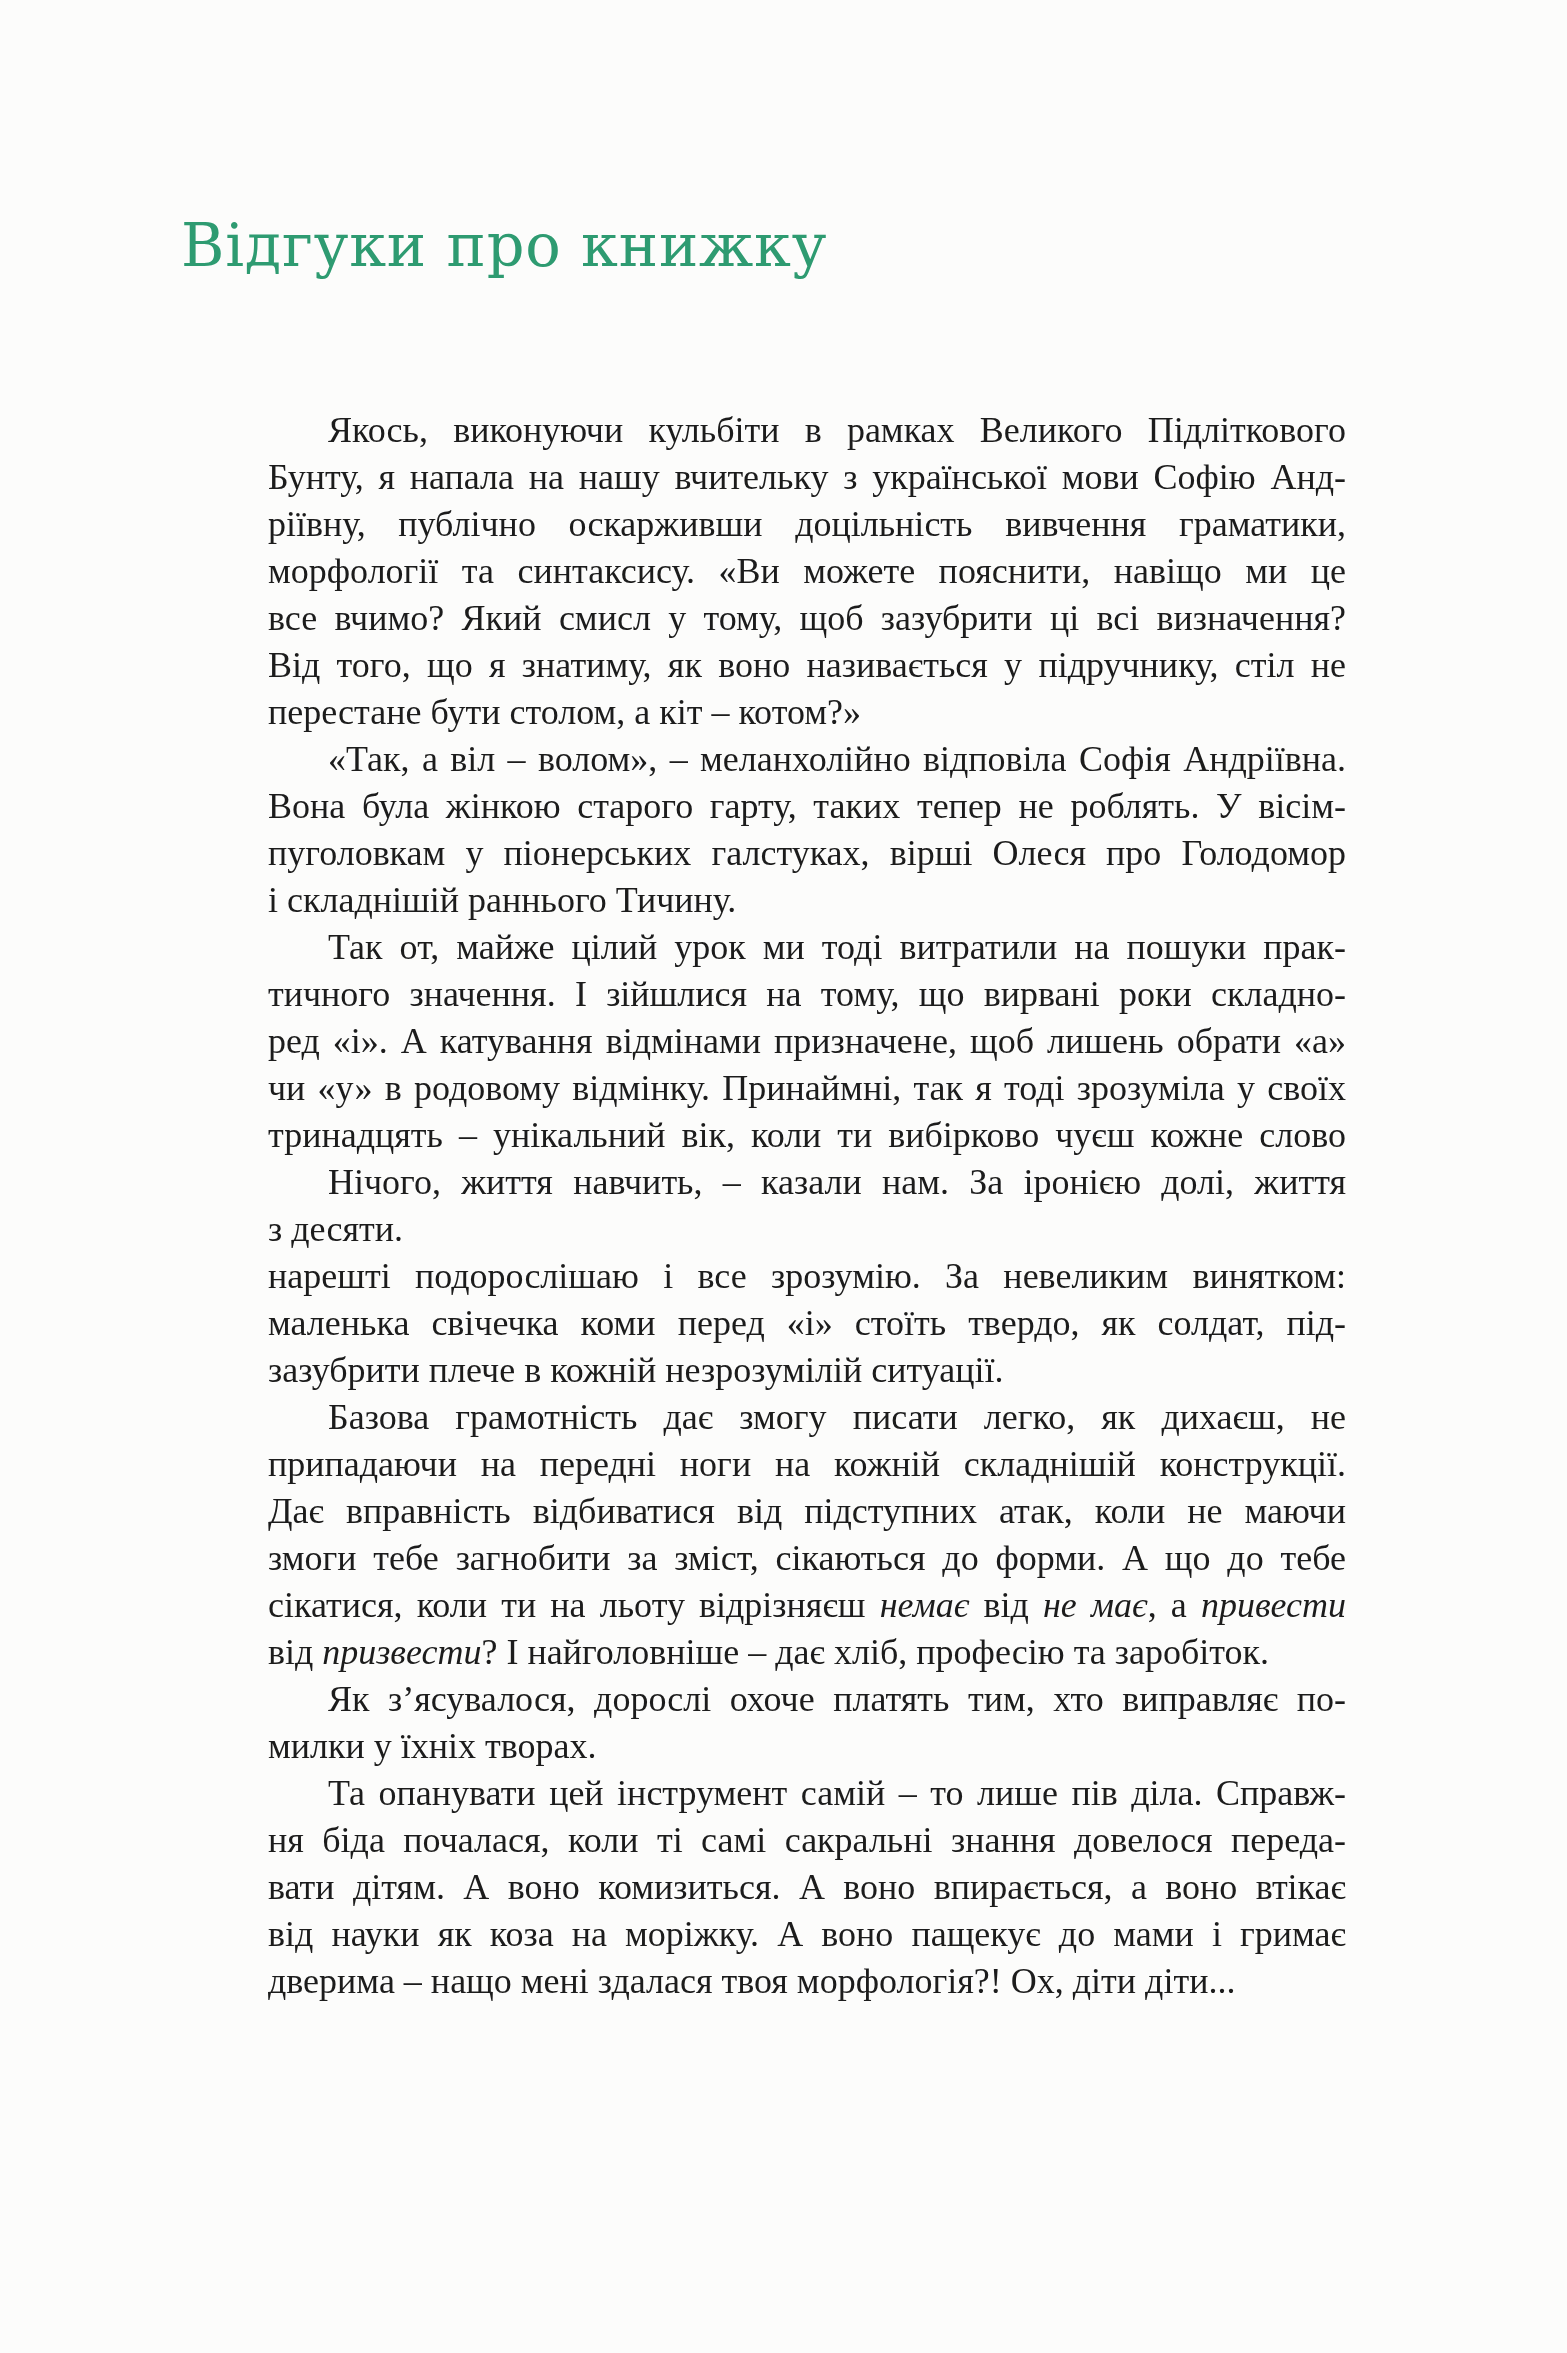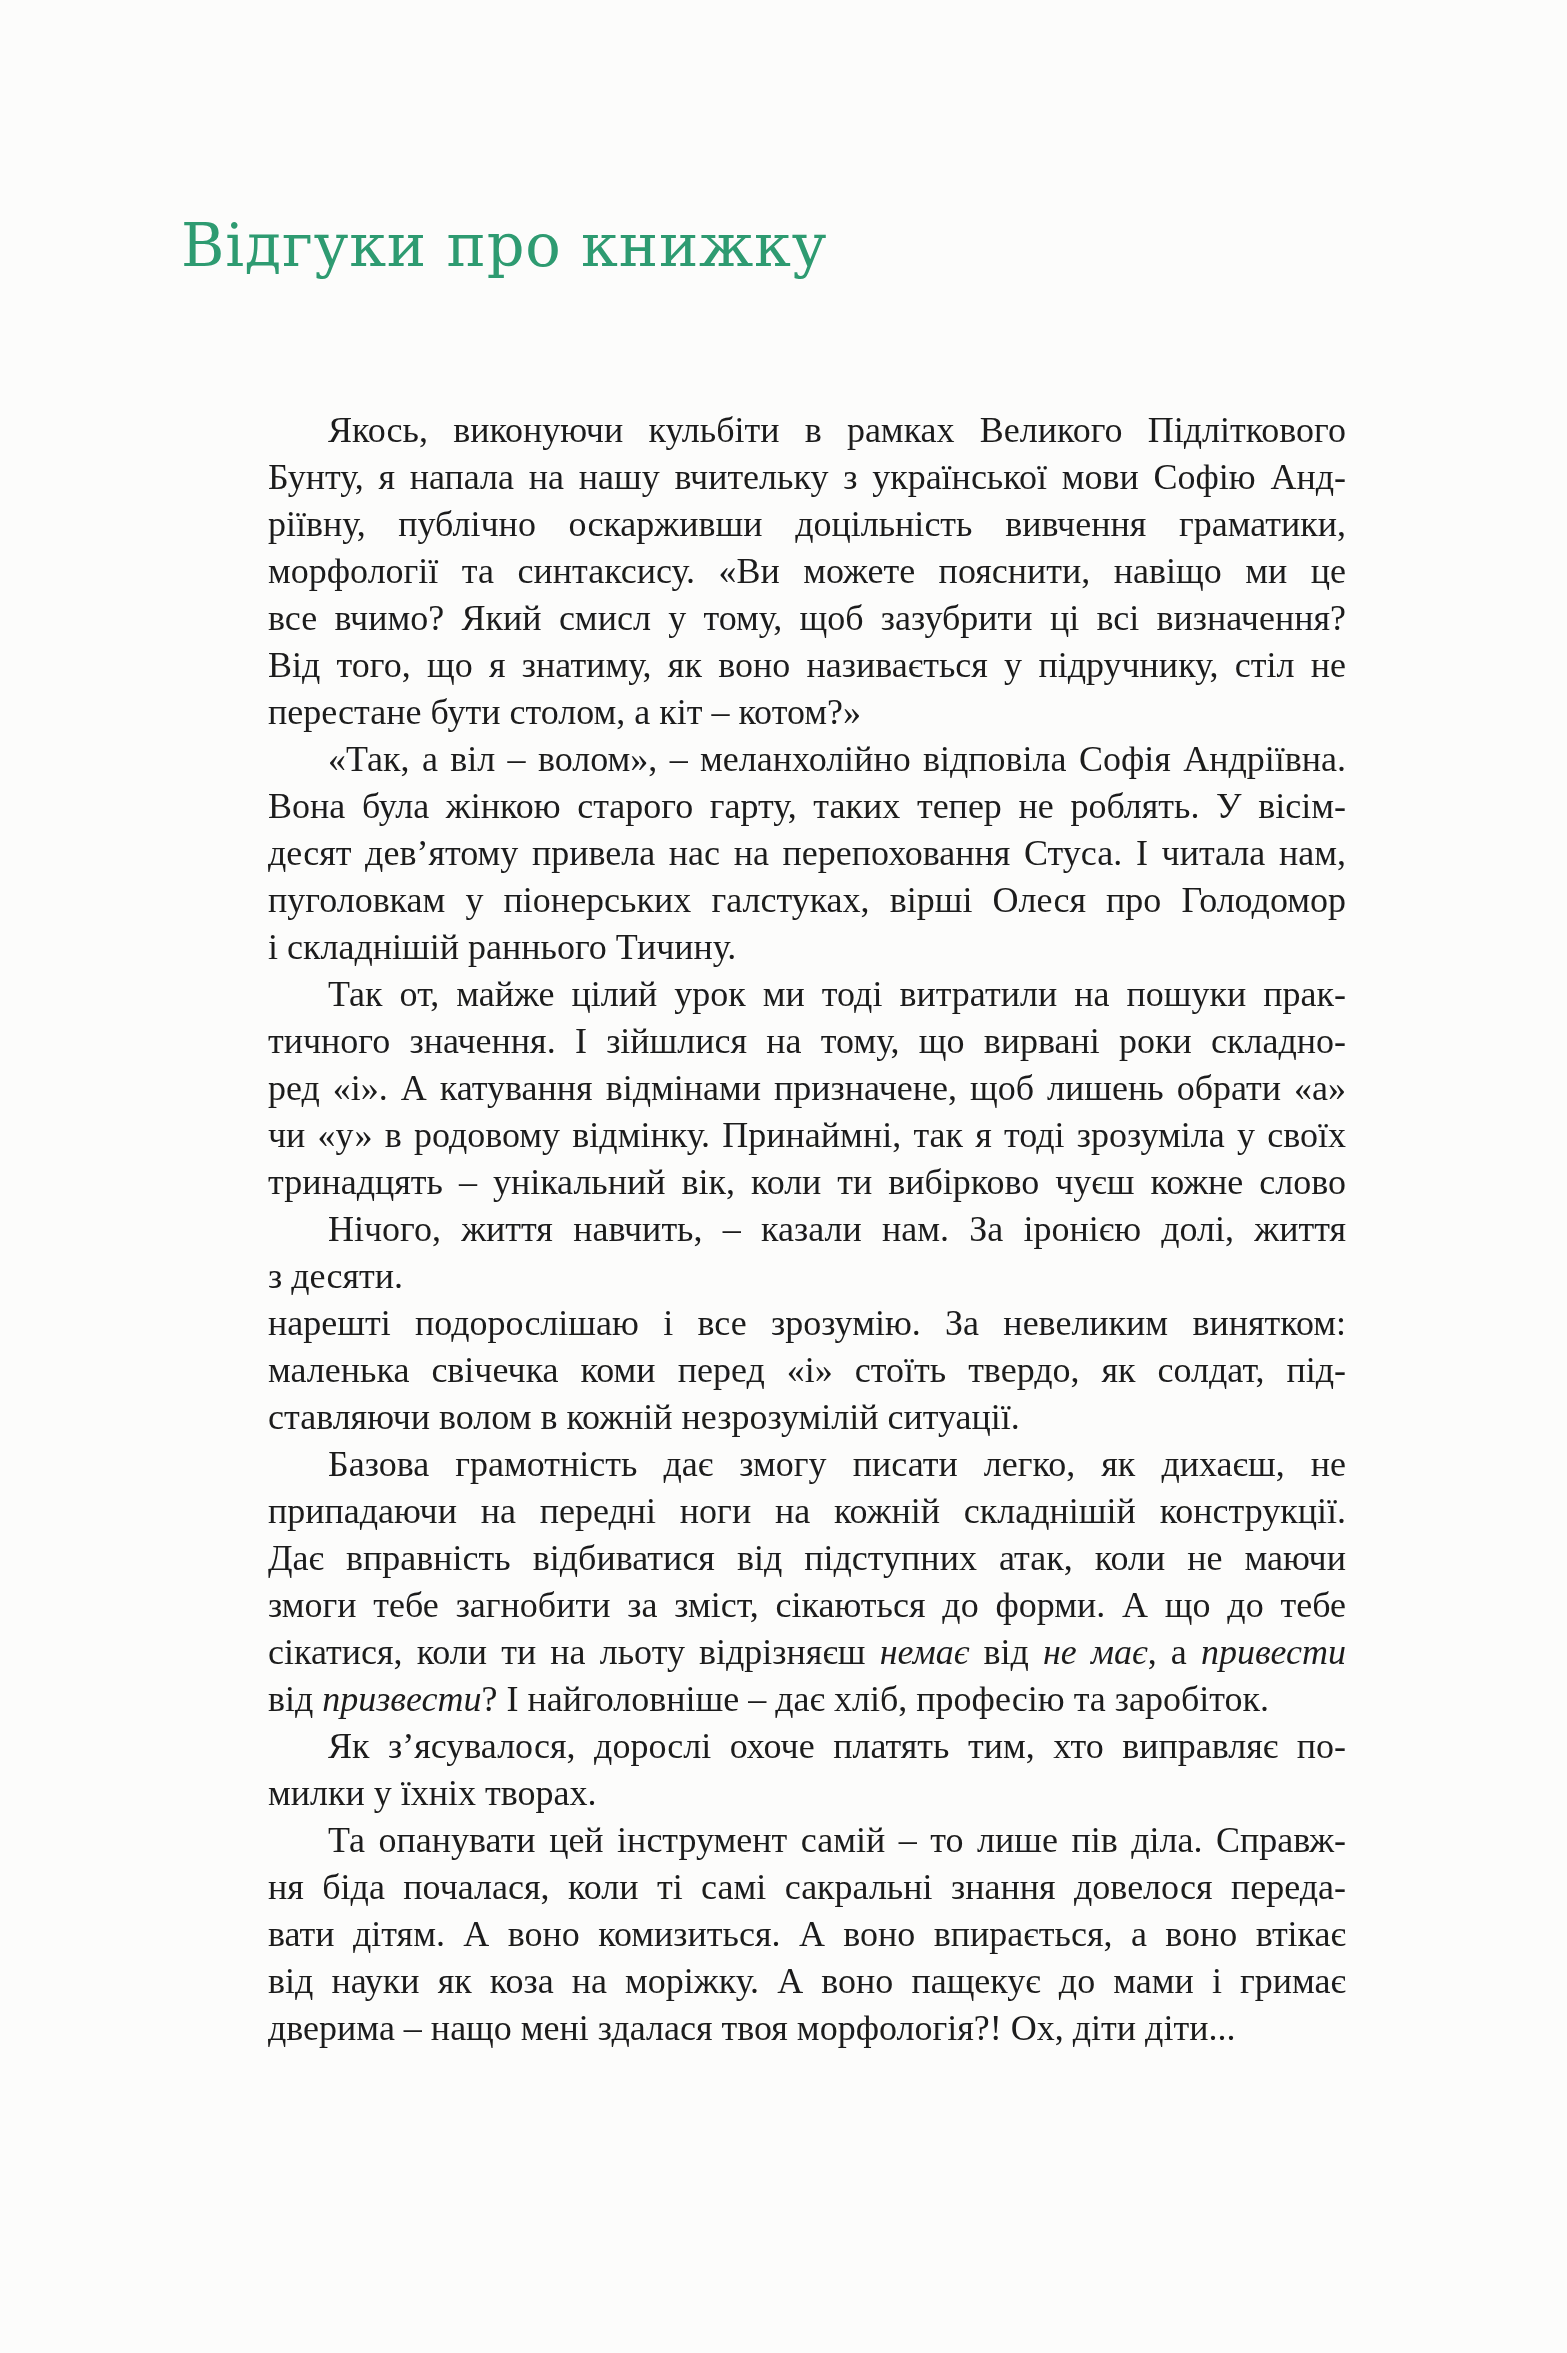--- a/index.html
+++ b/index.html
@@ -64,33 +64,32 @@
   <div class="body-text" style="color: rgb(28, 28, 28);">
       <div class="pline first">Якось, виконуючи кульбіти в рамках Великого Підліткового</div>
       <div class="pline">Бунту, я напала на нашу вчительку з української мови Софію Анд-</div>
       <div class="pline">ріївну, публічно оскарживши доцільність вивчення граматики,</div>
       <div class="pline">морфології та синтаксису. «Ви можете пояснити, навіщо ми це</div>
       <div class="pline">все вчимо? Який смисл у тому, щоб зазубрити ці всі визначення?</div>
       <div class="pline">Від того, що я знатиму, як воно називається у підручнику, стіл не</div>
       <div class="pline last">перестане бути столом, а кіт – котом?»</div>
       <div class="pline first">«Так, а віл – волом», – меланхолійно відповіла Софія Андріївна.</div>
       <div class="pline">Вона була жінкою старого гарту, таких тепер не роблять. У вісім-</div>
-      <div class="pline">десят дев’ятому привела нас на перепоховання Стуса. І читала нам,</div>
       <div class="pline">пуголовкам у піонерських галстуках, вірші Олеся про Голодомор</div>
       <div class="pline last">і складнішій раннього Тичину.</div>
       <div class="pline first">Так от, майже цілий урок ми тоді витратили на пошуки прак-</div>
       <div class="pline">тичного значення. І зійшлися на тому, що вирвані роки складно-</div>
       <div class="pline">ред «і». А катування відмінами призначене, щоб лишень обрати «а»</div>
       <div class="pline">чи «у» в родовому відмінку. Принаймні, так я тоді зрозуміла у своїх</div>
       <div class="pline">тринадцять – унікальний вік, коли ти вибірково чуєш кожне слово</div>
       <div class="pline first">Нічого, життя навчить, – казали нам. За іронією долі, життя</div>
       <div class="pline last">з десяти.</div>
       <div class="pline">нарешті подорослішаю і все зрозумію. За невеликим винятком:</div>
       <div class="pline">маленька свічечка коми перед «і» стоїть твердо, як солдат, під-</div>
-      <div class="pline last">ставляючи волом в кожній незрозумілій ситуації.</div>
+      <div class="pline last">зазубрити плече в кожній незрозумілій ситуації.</div>
       <div class="pline first">Базова грамотність дає змогу писати легко, як дихаєш, не</div>
       <div class="pline">припадаючи на передні ноги на кожній складнішій конструкції.</div>
       <div class="pline">Дає вправність відбиватися від підступних атак, коли не маючи</div>
       <div class="pline">змоги тебе загнобити за зміст, сікаються до форми. А що до тебе</div>
       <div class="pline">сікатися, коли ти на льоту відрізняєш <i>немає</i> від <i>не має</i>, а <i>привести</i></div>
       <div class="pline last">від <i>призвести</i>? І найголовніше – дає хліб, професію та заробіток.</div>
       <div class="pline first">Як з’ясувалося, дорослі охоче платять тим, хто виправляє по-</div>
       <div class="pline last">милки у їхніх творах.</div>
       <div class="pline first">Та опанувати цей інструмент самій – то лише пів діла. Справж-</div>
       <div class="pline">ня біда почалася, коли ті самі сакральні знання довелося переда-</div>

